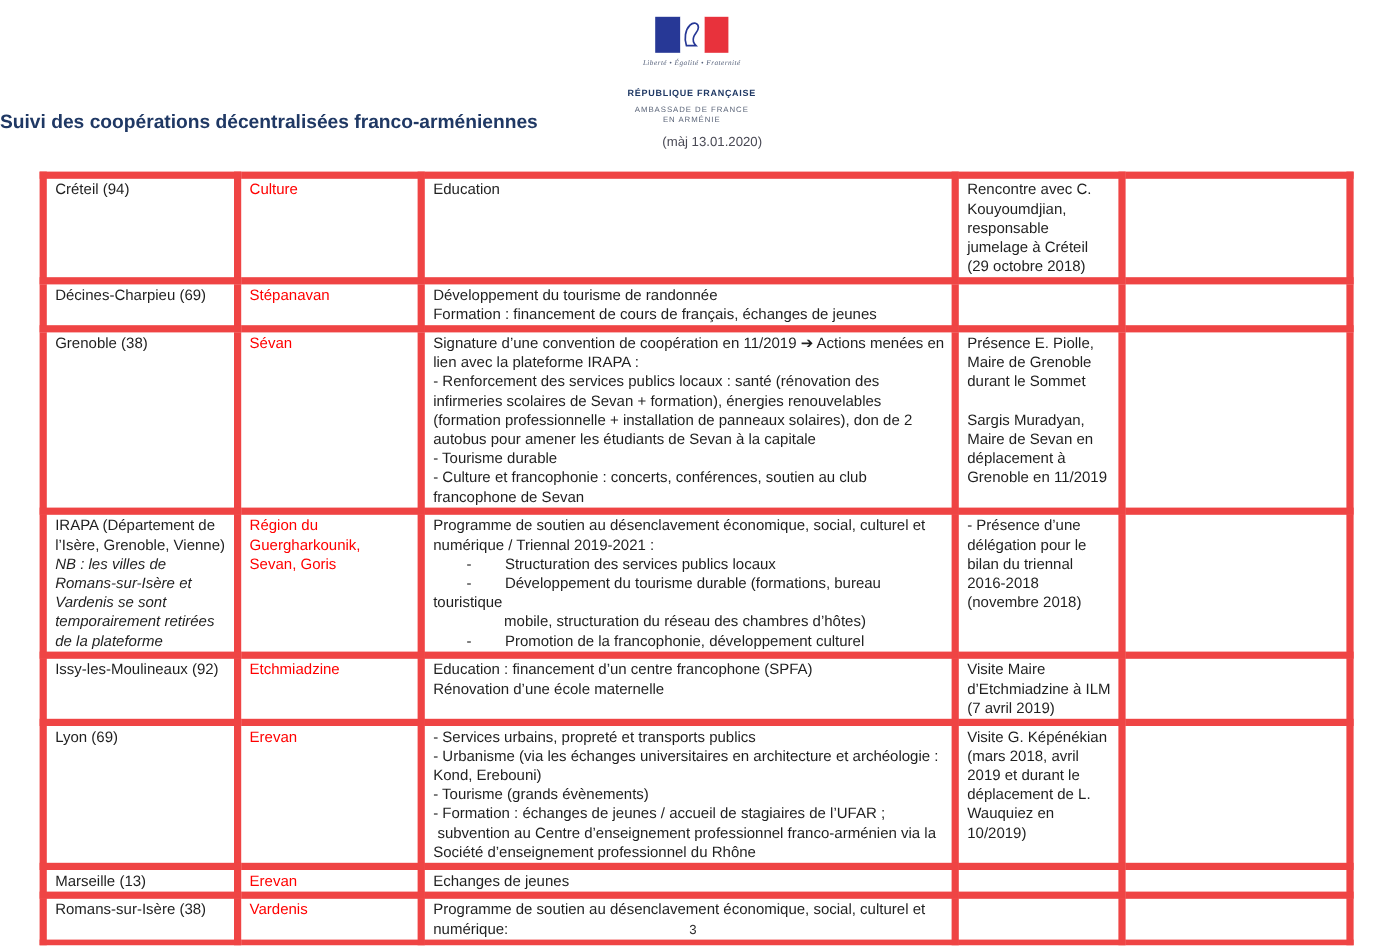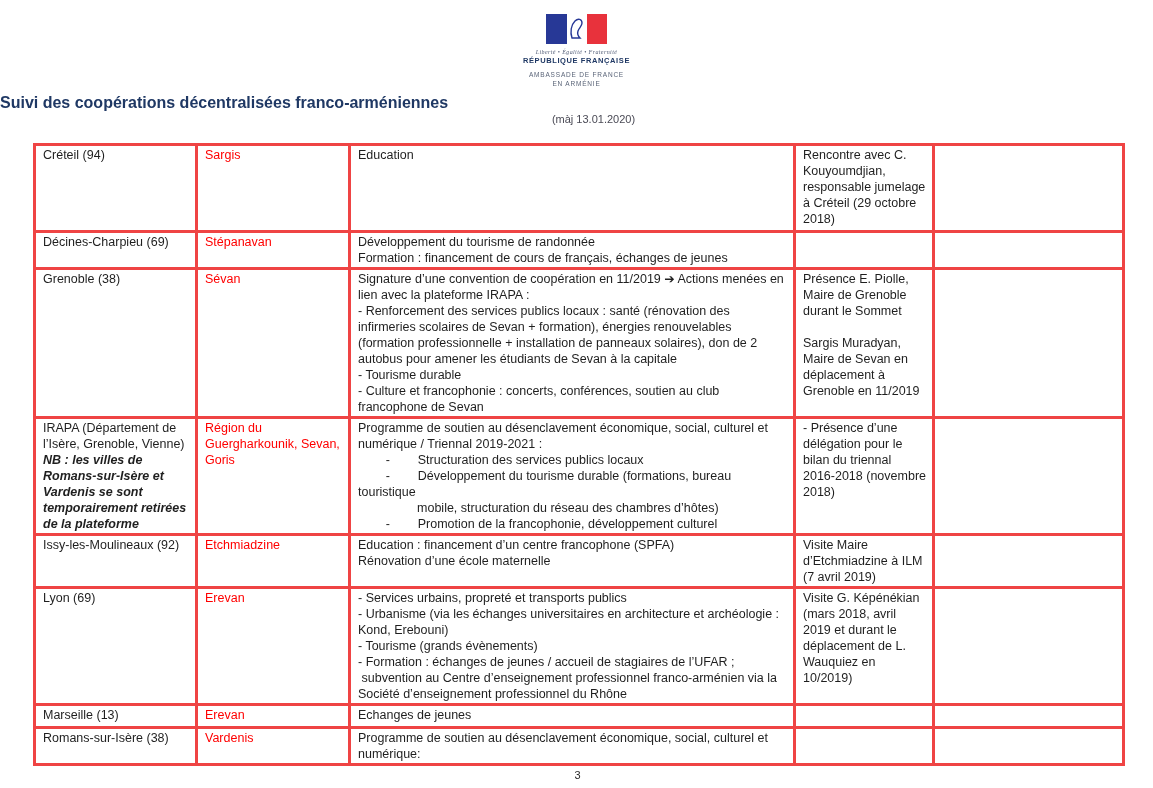--- a/index.html
+++ b/index.html
@@ -40,21 +40,21 @@
     font-size: 6px;
     color: #55607a;
     margin-top: 1px;
     letter-spacing: 0.4px;
   }
   .republic {
     font-size: 7.5px;
     font-weight: bold;
     color: var(--title-navy, #1F3864);
     letter-spacing: 0.6px;
-    margin-top: 1px;
+    margin-top: 17px;
   }
   .embassy {
     font-size: 6.5px;
     color: #5a6478;
     letter-spacing: 0.8px;
     margin-top: 6px;
     line-height: 8.5px;
   }
 
   
@@ -87,37 +87,37 @@
     table-layout: fixed;
     font-size: 12.5px;
     line-height: 16px;
   }
   table.coop col.c1 { width: 162px; }
   table.coop col.c2 { width: 153px; }
   table.coop col.c3 { width: 445px; }
   table.coop col.c4 { width: 139px; }
   table.coop col.c5 { width: 190px; }
   table.coop td {
-    border: 3px solid #ef4444;
+    border: 6px solid #ef4444;
     vertical-align: top;
     padding: 1px 6px 1px 7px;
     white-space: pre-wrap;
     overflow: hidden;
   }
   table.coop tr:nth-child(1) { height: 87px; }
   table.coop tr:nth-child(2) { height: 33px; }
   table.coop tr:nth-child(3) { height: 144px; }
   table.coop tr:nth-child(4) { height: 108px; }
   table.coop tr:nth-child(5) { height: 53px; }
   table.coop tr:nth-child(6) { height: 115px; }
   table.coop tr:nth-child(7) { height: 23px; }
   table.coop tr:nth-child(8) { height: 23px; }
   table.coop tr:nth-child(9) { height: 42px; }
   .am-city { color: var(--accent-red, #FF0000); }
-  .fr-note { font-style: italic; font-weight: bold; }
+  .fr-note { font-style: italic; }
   .fr-note:empty { display: none; }
 
   
   .page-number {
     position: absolute;
     top: 769px;
     left: 33px;
     width: 1089px;
     text-align: center;
     font-size: 11px;
@@ -154,21 +154,21 @@
     <colgroup>
         <col class="c1">
         <col class="c2">
         <col class="c3">
         <col class="c4">
         <col class="c5">
       </colgroup>
     <tbody>
       <tr>
         <td><div>Créteil (94)</div></td>
-        <td class="am-city">Sargis</td>
+        <td class="am-city">Culture</td>
         <td>Education</td>
         <td>Rencontre avec C. Kouyoumdjian, responsable jumelage à Créteil (29 octobre 2018)</td>
         <td></td>
       </tr>
       <tr>
         <td><div>Décines-Charpieu (69)</div></td>
         <td class="am-city">Stépanavan</td>
         <td>Développement du tourisme de randonnée
 Formation : financement de cours de français, échanges de jeunes</td>
         <td></td>

